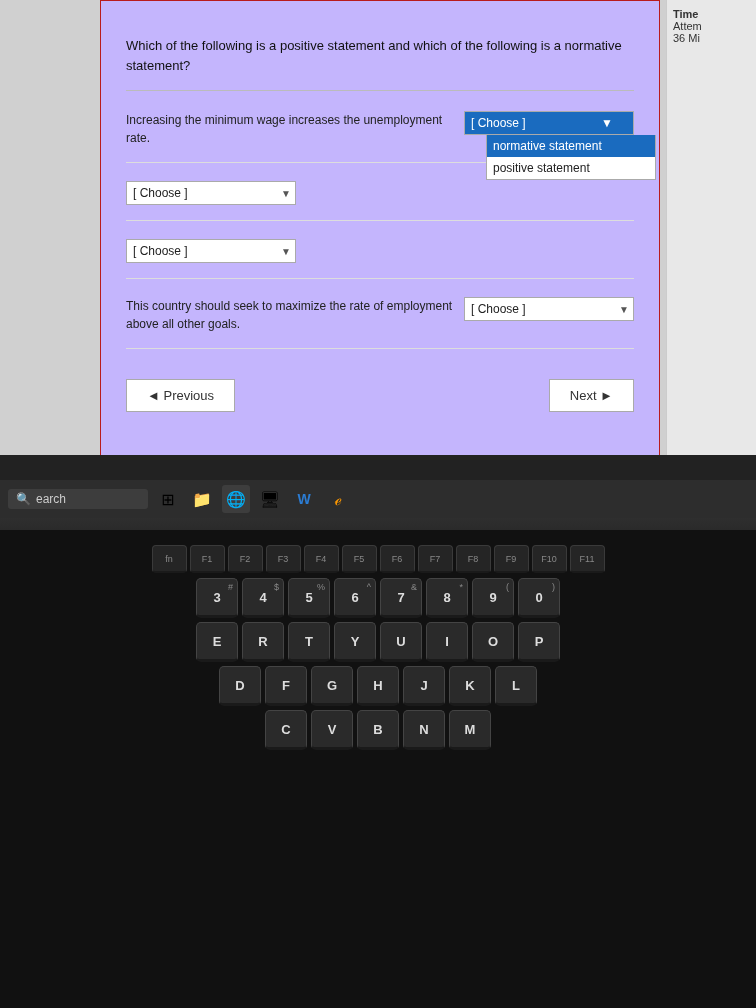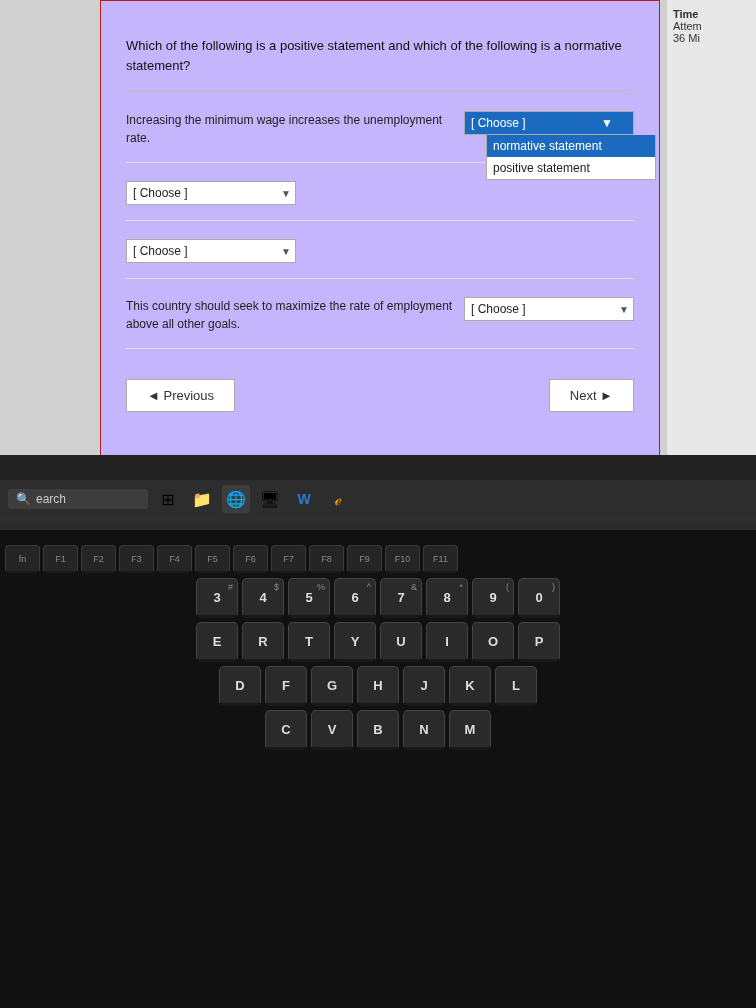--- a/index.html
+++ b/index.html
@@ -261,20 +261,21 @@
     }
 
     .key .key-main {
       font-size: 13px;
       font-weight: bold;
       color: #ddd;
     }
 
     .fn-row {
       display: flex;
+      justify-content: center;
       gap: 3px;
       margin-bottom: 5px;
       padding: 0 5px;
       margin-top: 15px;
     }
 
     .fn-key {
       background: #252525;
       border: 1px solid #3a3a3a;
       border-bottom: 2px solid #1a1a1a;

